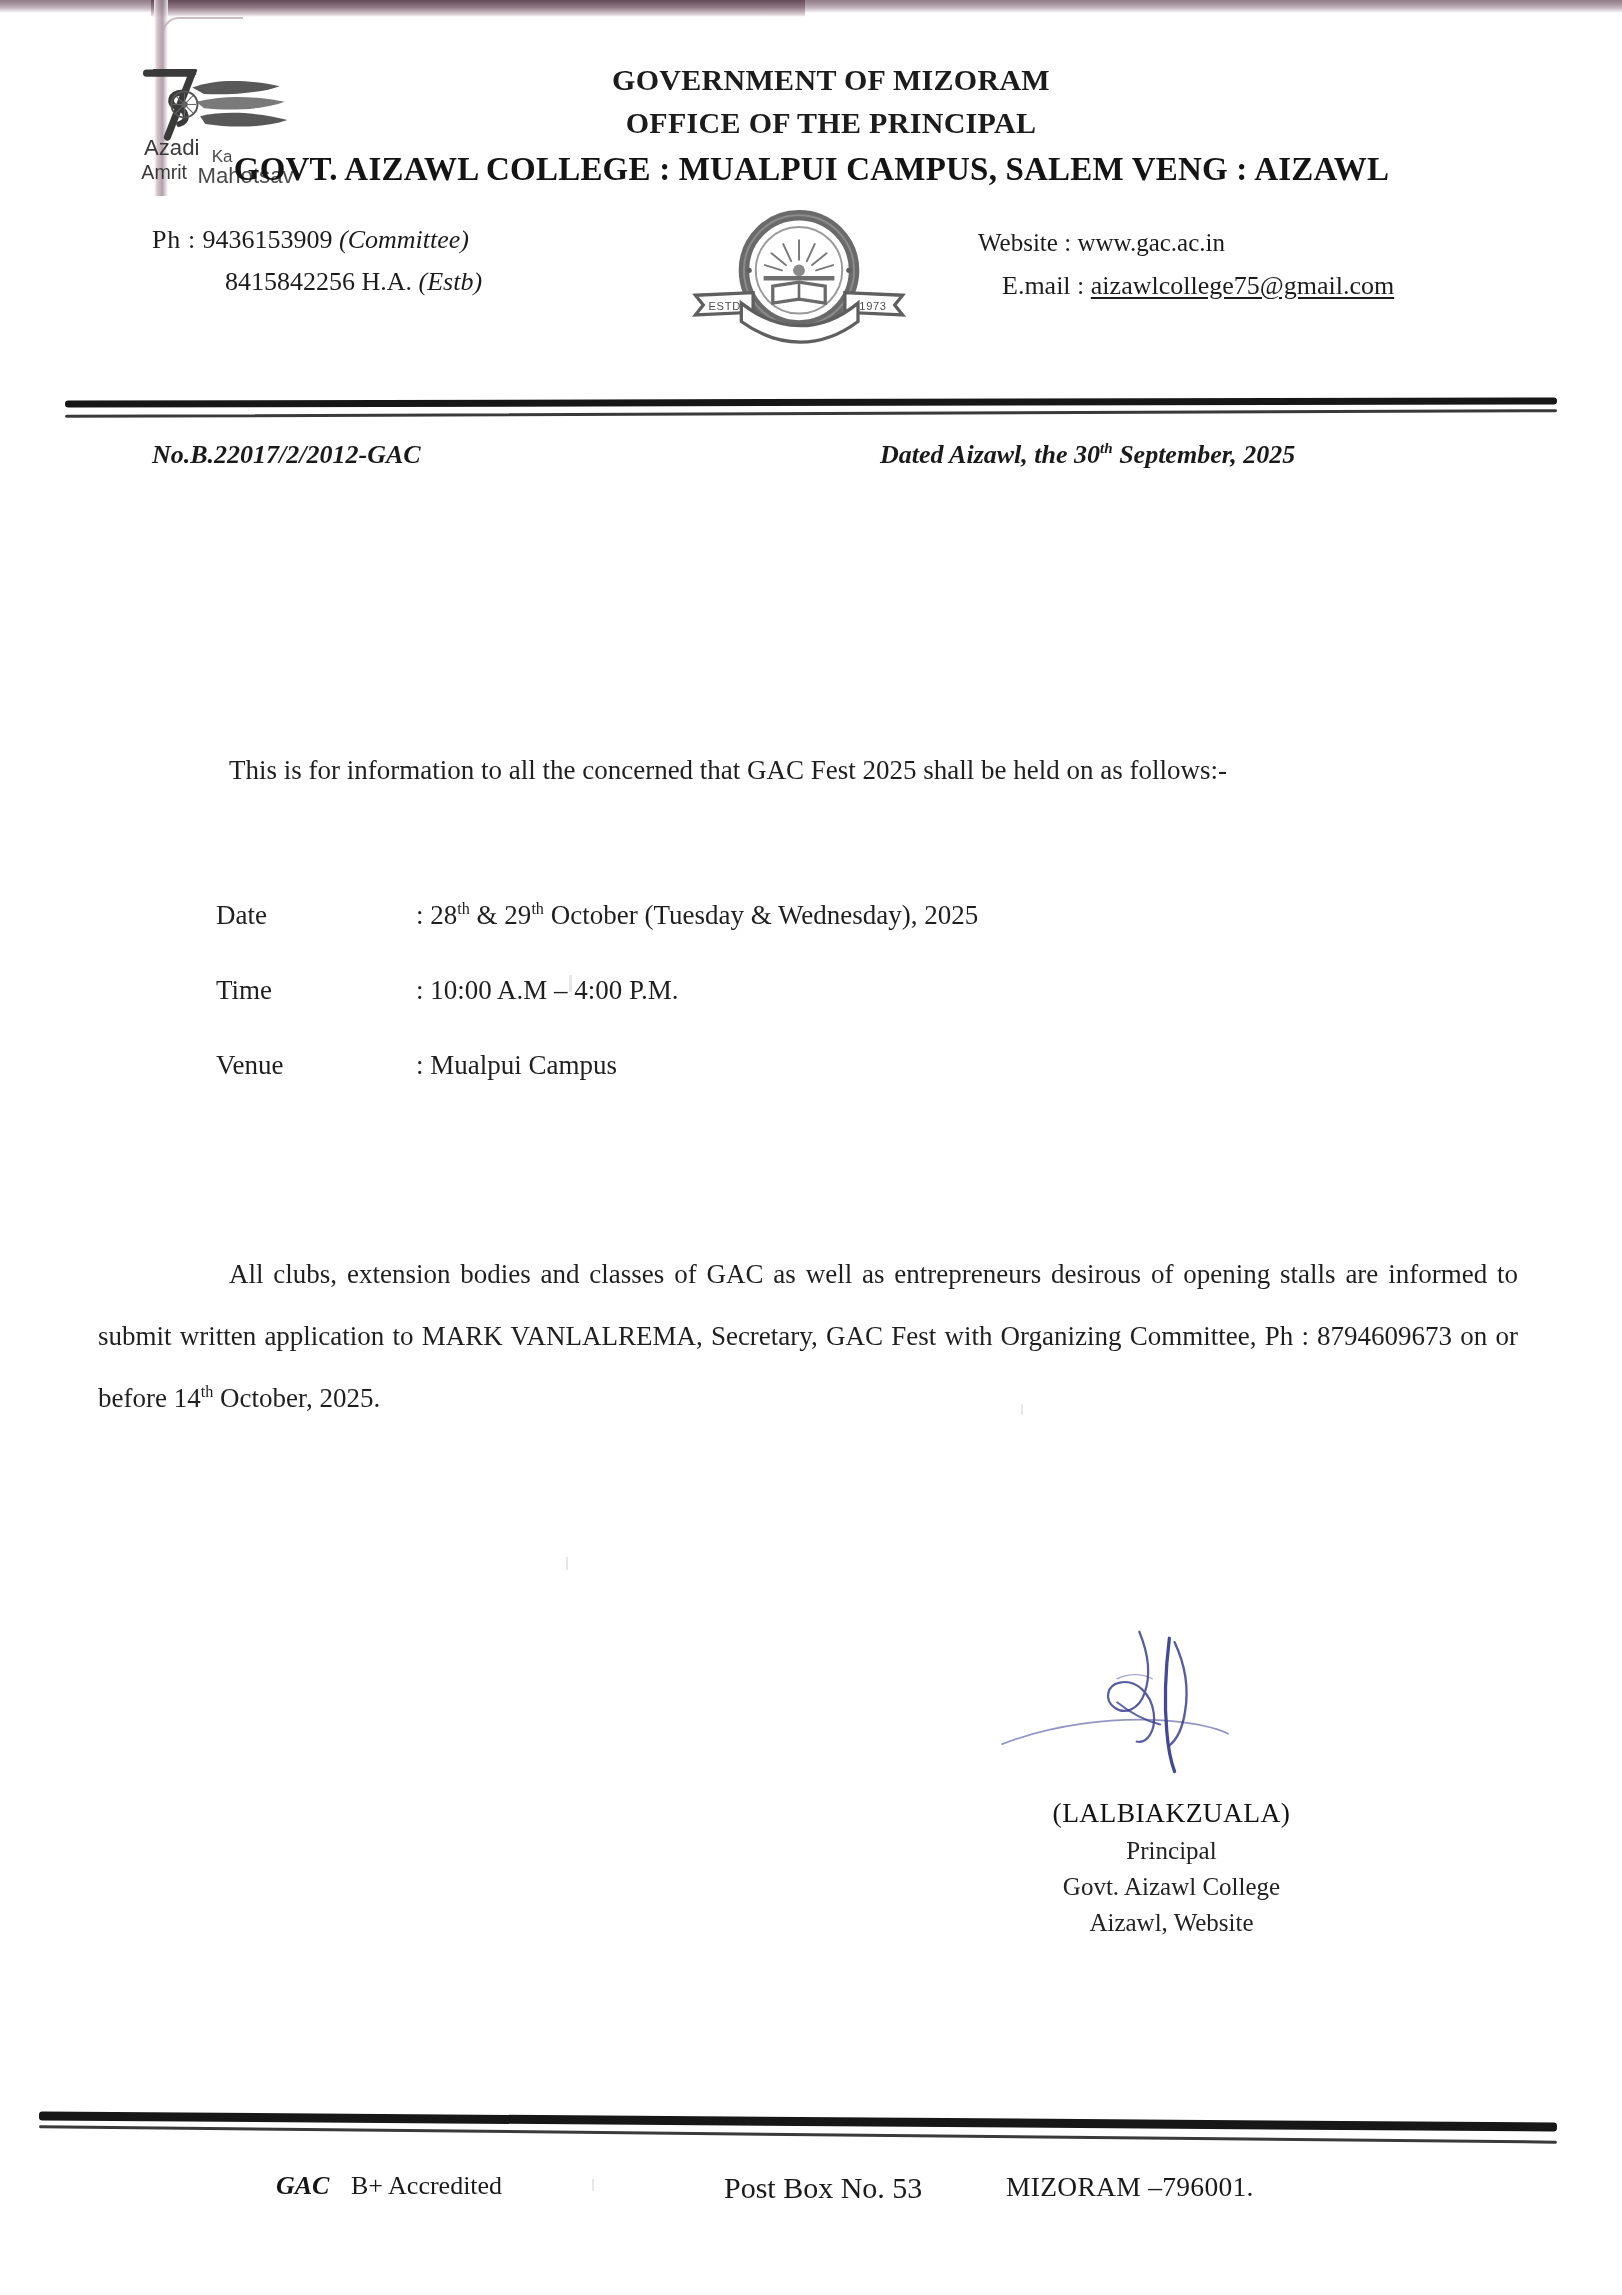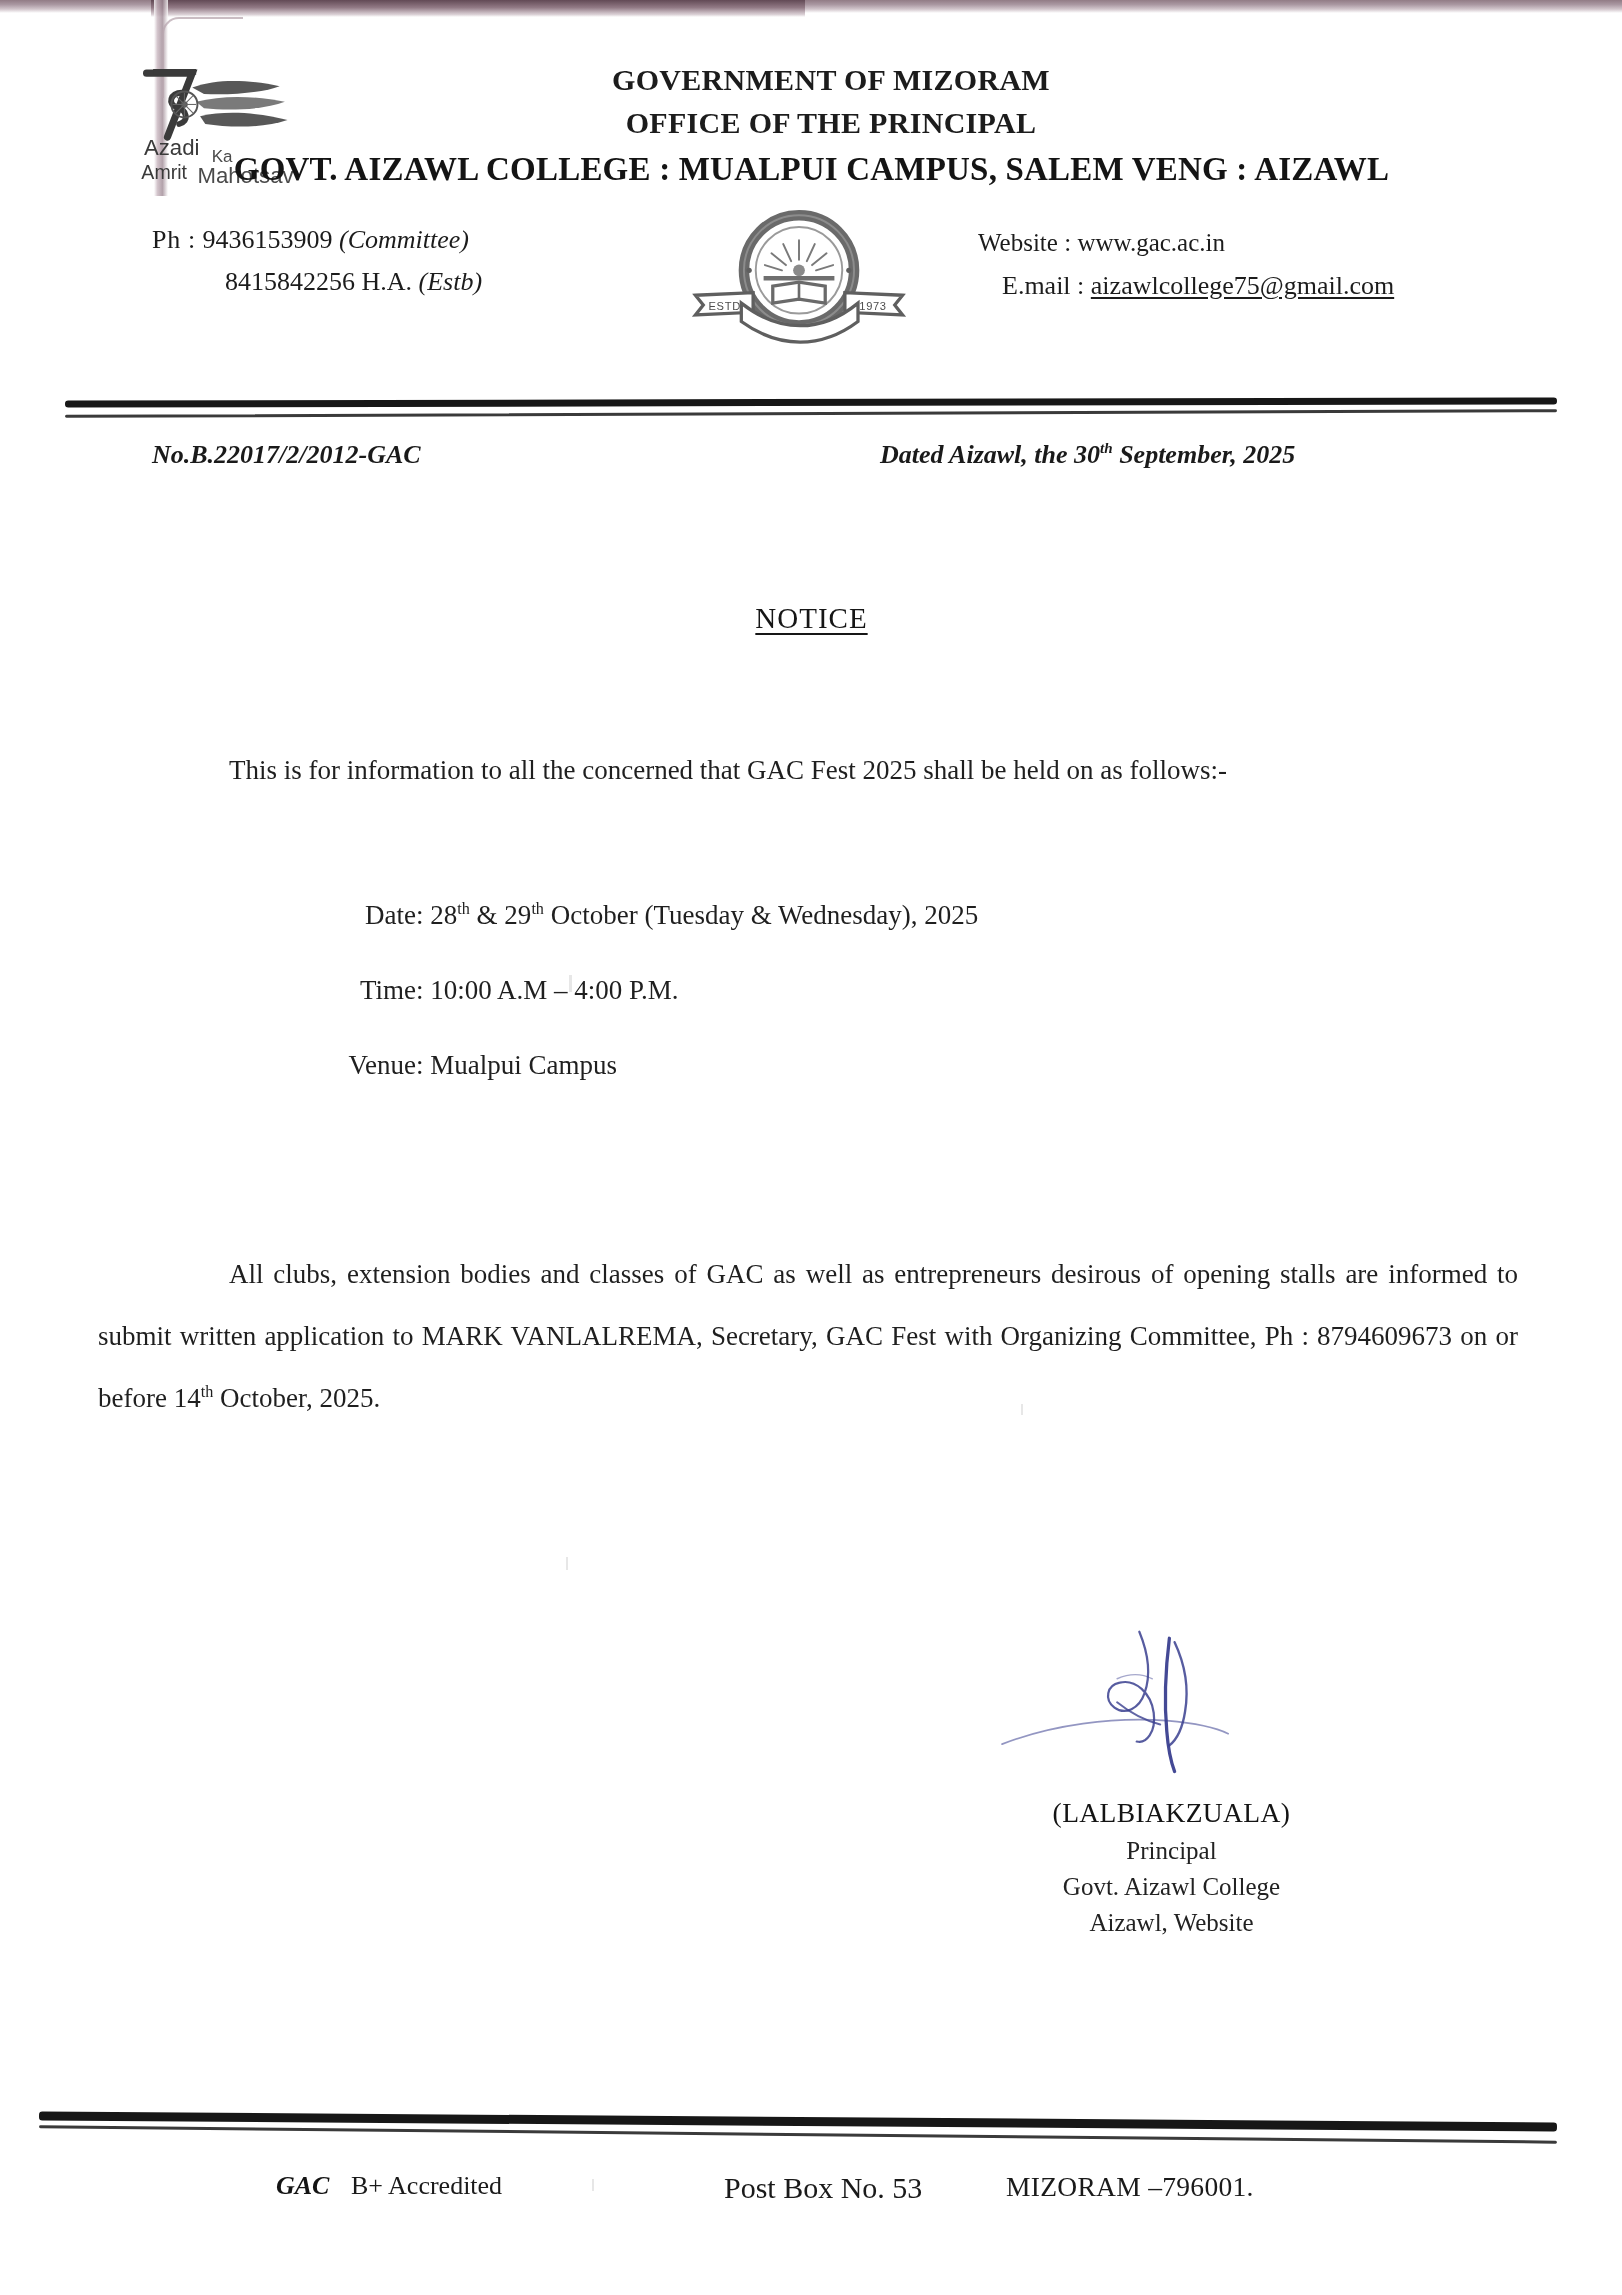--- a/index.html
+++ b/index.html
@@ -243,21 +243,21 @@
     left: 216px;
     width: 1178px;
   }
   .detail-row {
     display: flex;
     align-items: baseline;
     margin-bottom: 44px;
     font-size: 27px;
     color: #1f1f1f;
   }
-  .detail-key { width: 200px; flex: 0 0 200px; text-align: right; }
+  .detail-key { width: 200px; flex: 0 0 200px; }
   .detail-val { flex: 1 1 auto; white-space: nowrap; }
   .detail-val sup { font-size: .6em; }
 
   .body-block-2 {
     position: absolute;
     top: 1243px;
     left: 98px;
     width: 1420px;
   }
 
@@ -448,23 +448,20 @@
       <div class="rule-thin"></div>
     </div>
 
     <div class="refdate">
       <div class="ref-no">No.B.22017/2/2012-GAC</div>
       <div class="dated">
         <span>Dated Aizawl, the 30</span><sup>th</sup><span> September, 2025</span>
       </div>
     </div>
 
-    <div class="notice-title">
-      <span>NOTICE</span>
-    </div>
 
     <div class="body-block">
       <div class="para indent">This is for information to all the concerned that GAC Fest 2025 shall be held on as follows:-</div>
     </div>
 
     <div class="details">
 
       <div class="detail-row">
         <div class="detail-key">Date</div>
         <div class="detail-val"><span>: 28</span><sup>th</sup><span> &amp; 29</span><sup>th</sup><span> October (Tuesday &amp; Wednesday), 2025</span></div>

